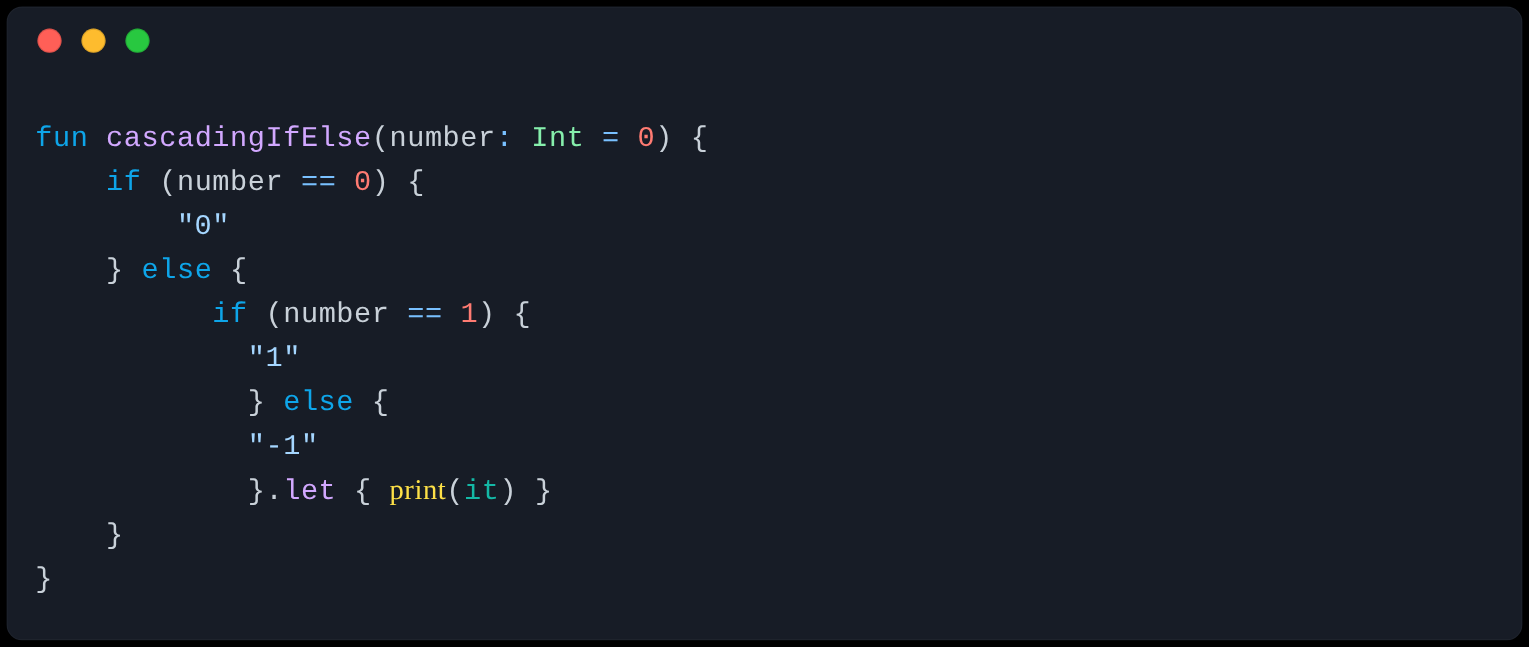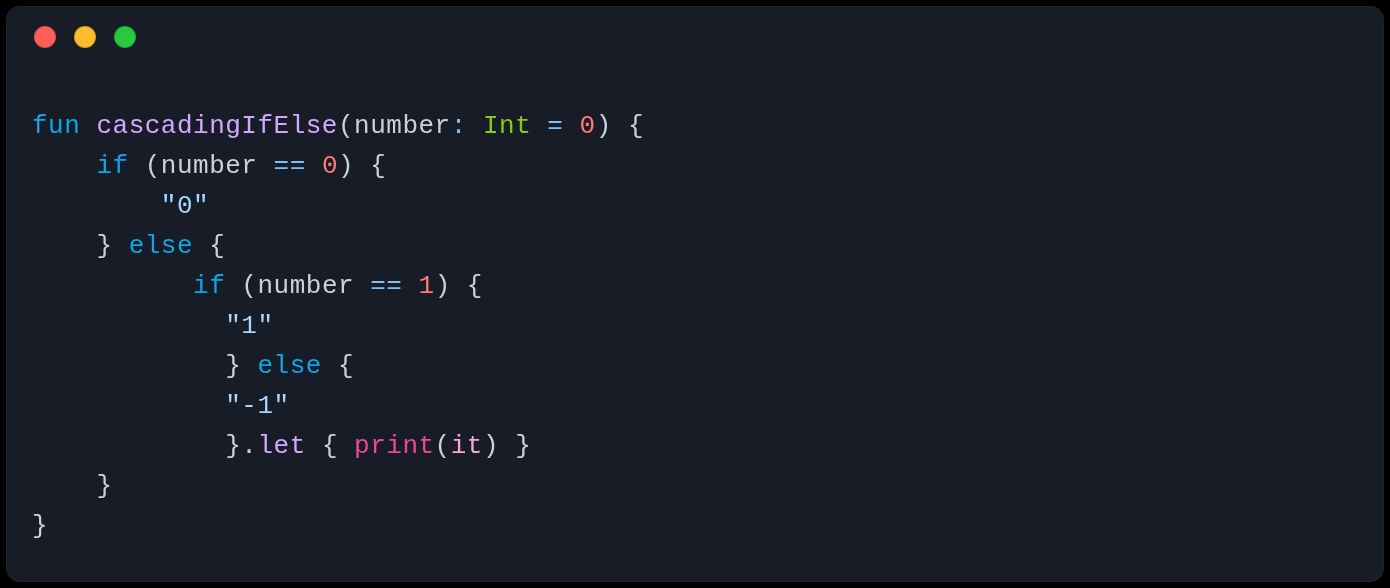--- a/index.html
+++ b/index.html
@@ -38,30 +38,30 @@
     white-space:pre;
     font-size:26px;
     line-height:40px;
     letter-spacing:0.5px;
     color:#c9d1d9;
     tab-size:4;
   }
   .kw{color:#0ea5e9;}     
   .fn{color:#d2a8ff;}     
   .ident{color:#c9d1d9;}  
-  .type{color:#84cc16;}   
+  .type{color:#86efac;}   
   .num{color:#ff7b72;}    
   .str{color:#a5d6ff;}    
   .op{color:#79c0ff;}     
   .brace{color:#c9d1d9;}
   .paren{color:#c9d1d9;}
   .dot-op{color:#c9d1d9;}
-  .call{color:#ec4899;}
+  .call{color:#fde047;font-family:Liberation Serif, serif;}
   .param{color:#c9d1d9;}
-  .it{color:#f9a8d4;}
+  .it{color:#14b8a6;}
 </style>
 </head>
 <body>
 
 <div class="window">
   <div class="titlebar">
     <div class="dot red"></div>
     <div class="dot yellow"></div>
     <div class="dot green"></div>
   </div>

